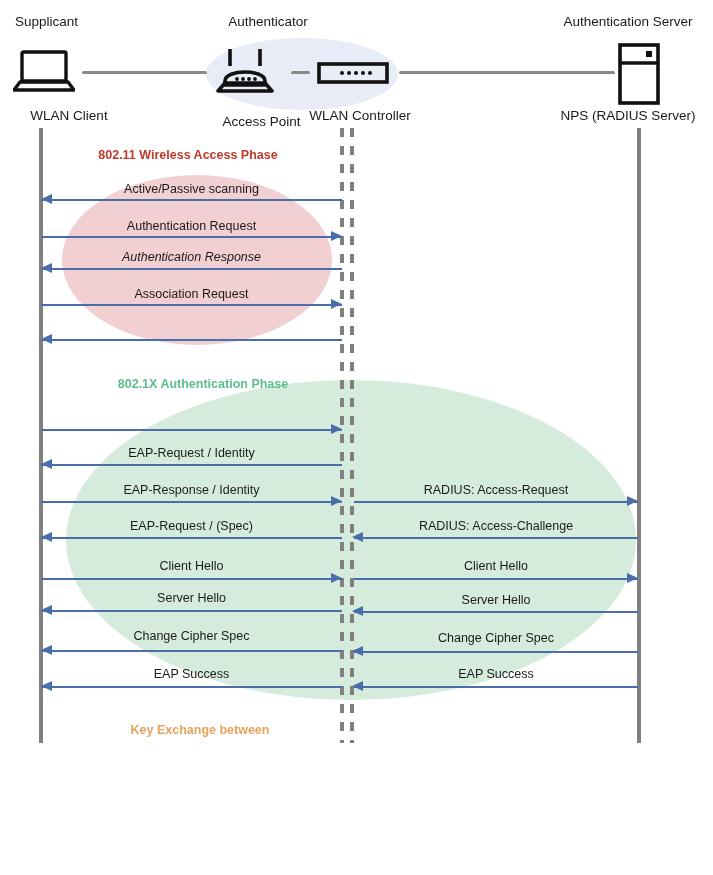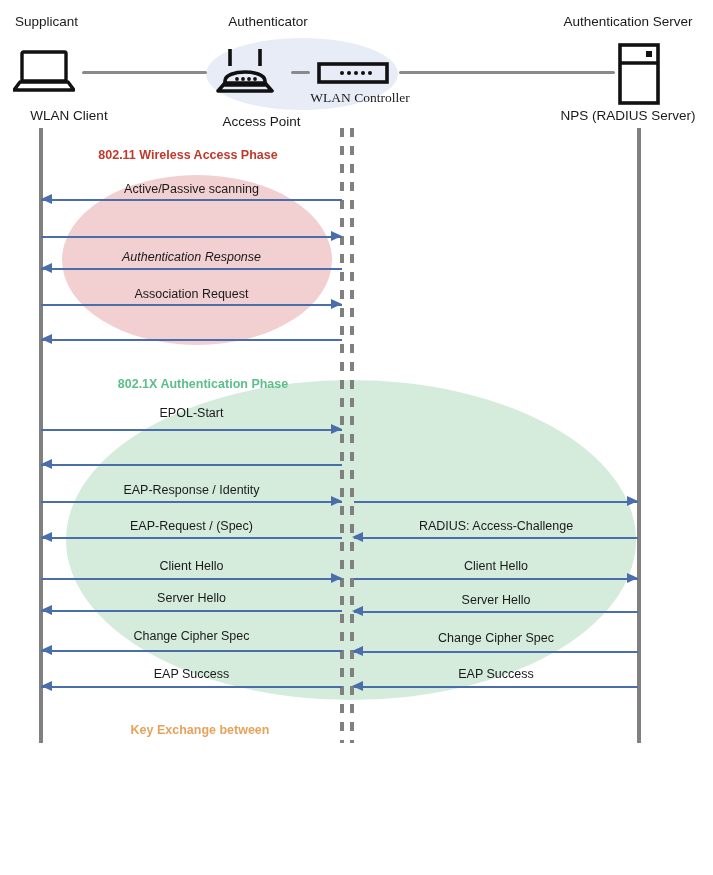--- a/index.html
+++ b/index.html
@@ -160,21 +160,21 @@
   <div class="icon-wrap" style="left:618px; top:43px;">
     <svg width="42" height="62" viewBox="0 0 42 62">
       <rect x="2" y="2" width="38" height="58" fill="none" stroke="#111" stroke-width="3.6"></rect>
       <line x1="2" y1="20" x2="40" y2="20" stroke="#111" stroke-width="3.6"></line>
       <rect x="28" y="8" width="6" height="6" fill="#111"></rect>
     </svg>
   </div>
 
   <div class="node-label" style="left:0px; top:108px; width:104px;margin-left:17px;">WLAN Client</div>
   <div class="node-label" style="left:209px; top:108px; width:105px;margin-top:6px;">Access Point</div>
-  <div class="node-label" style="left:300px; top:90px; width:120px;font-family:Liberation Serif, serif;">WLAN Controller</div>
+  <div class="node-label" style="left:300px; top:108px; width:120px;">WLAN Controller</div>
   <div class="node-label" style="left:545px; top:108px; width:166px;">NPS (RADIUS Server)</div>
 
   <div class="phase-blob" style="left:62px; top:175px; width:270px; height:170px; background:#f2cfd1;"></div>
 
   <div class="phase-blob" style="left:66px; top:380px; width:570px; height:320px; background:#d5ecdd;"></div>
 
   <div class="phase-blob" style="left:70px; top:762px; width:258px; height:72px; background:#fcecc9;"></div>
 
   <div class="lifeline" style="left:39px; top:128px; height:728px;"></div>
   <div class="lifeline-dash" style="left:340px; top:128px; height:728px;"></div>
@@ -187,45 +187,47 @@
 
   <div class="phase-caption" style="left:85px; top:721px; width:230px; color:#e6a35c;">Key Exchange between
 Supplicant and Access Point</div>
 
   <div class="msg-line" style="left:41px; top:199px; width:301px;"></div>
   <div class="msg-head left" style="left:41px; top:194px;"></div>
   <div class="msg-label" style="left:41px; top:182px; width:301px;">Active/Passive scanning</div>
 
   <div class="msg-line" style="left:41px; top:236px; width:301px;"></div>
   <div class="msg-head right" style="left:331px; top:231px;"></div>
+  <div class="msg-label" style="left:41px; top:219px; width:301px;">Authentication Request</div>
 
   <div class="msg-line" style="left:41px; top:268px; width:301px;"></div>
   <div class="msg-head left" style="left:41px; top:263px;"></div>
   <div class="msg-label" style="left:41px; top:250px; width:301px;font-style:italic;">Authentication Response</div>
 
   <div class="msg-line" style="left:41px; top:304px; width:301px;"></div>
   <div class="msg-head right" style="left:331px; top:299px;"></div>
   <div class="msg-label" style="left:41px; top:287px; width:301px;">Association Request</div>
 
   <div class="msg-line" style="left:41px; top:339px; width:301px;"></div>
   <div class="msg-head left" style="left:41px; top:334px;"></div>
 
   <div class="msg-line" style="left:41px; top:429px; width:301px;"></div>
   <div class="msg-head right" style="left:331px; top:424px;"></div>
-  <div class="msg-label" style="left:41px; top:406px; width:301px;">EPOL-Start</div>
 
   <div class="msg-line" style="left:41px; top:464px; width:301px;"></div>
   <div class="msg-head left" style="left:41px; top:459px;"></div>
+  <div class="msg-label" style="left:41px; top:446px; width:301px;">EAP-Request / Identity</div>
 
   <div class="msg-line" style="left:41px; top:501px; width:301px;"></div>
   <div class="msg-head right" style="left:331px; top:496px;"></div>
   <div class="msg-label" style="left:41px; top:483px; width:301px;">EAP-Response / Identity</div>
 
   <div class="msg-line" style="left:354px; top:501px; width:284px;"></div>
   <div class="msg-head right" style="left:627px; top:496px;"></div>
+  <div class="msg-label" style="left:354px; top:483px; width:284px;">RADIUS: Access-Request</div>
 
   <div class="msg-line" style="left:41px; top:537px; width:301px;"></div>
   <div class="msg-head left" style="left:41px; top:532px;"></div>
   <div class="msg-label" style="left:41px; top:519px; width:301px;">EAP-Request / (Spec)</div>
 
   <div class="msg-line" style="left:354px; top:537px; width:284px;"></div>
   <div class="msg-head left" style="left:352px; top:532px;"></div>
   <div class="msg-label" style="left:354px; top:519px; width:284px;">RADIUS: Access-Challenge</div>
 
   <div class="msg-line" style="left:41px; top:578px; width:301px;"></div>

